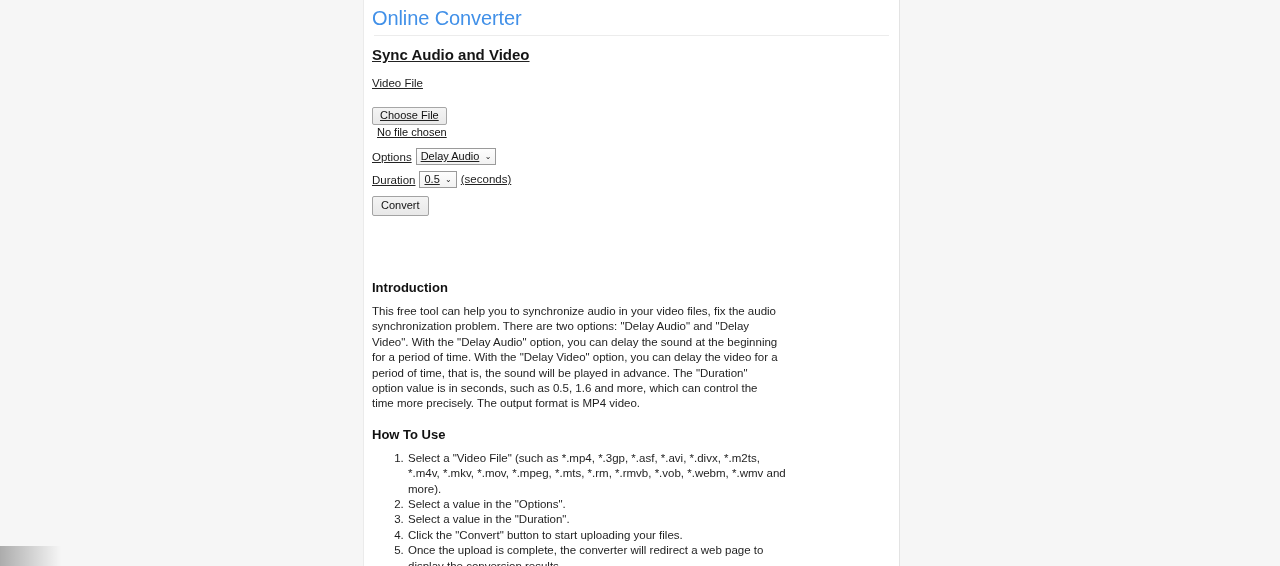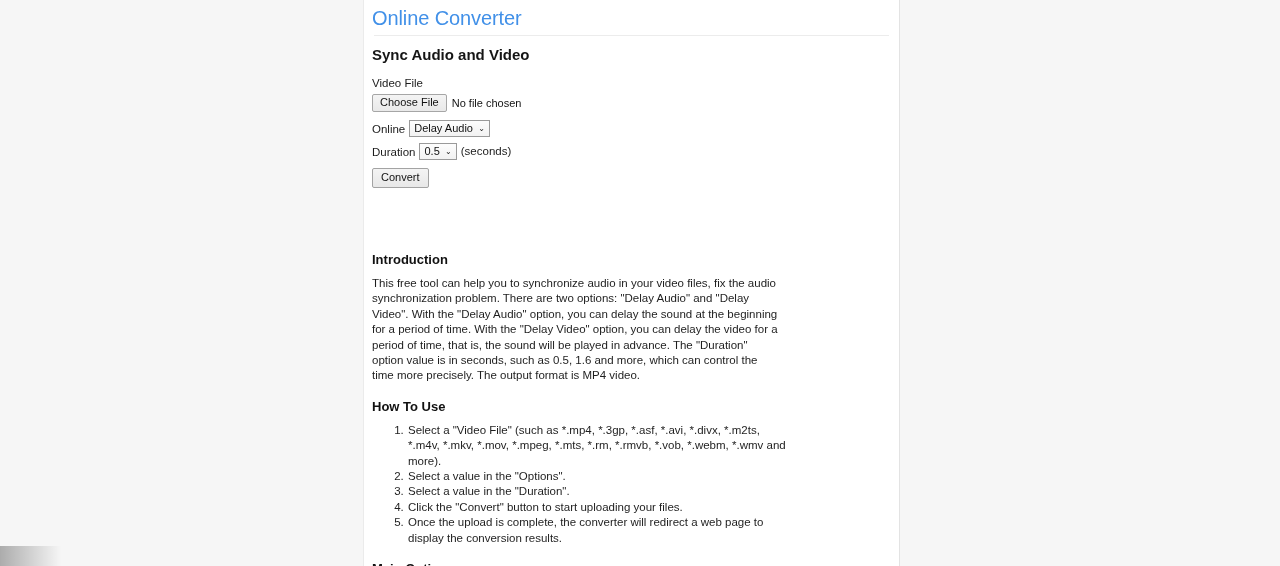--- a/index.html
+++ b/index.html
@@ -66,36 +66,37 @@
   .header-rule {
     height: 1px;
     background: #ececec;
     margin: 1px 2px 0 2px;
     border: 0;
   }
 
   
   .tool-section {
     padding-top: 10px;
+    text-decoration: underline;
   }
 
   .tool-heading {
     font-size: 15px;
     font-weight: bold;
     color: #151515;
     margin: 0 0 12px 0;
     line-height: 18px;
   }
 
   .field-label {
     font-size: 11.5px;
     line-height: 14px;
     color: #1c1c1c;
     display: block;
-    margin-bottom: 4px;
+    margin-bottom: 17px;
   }
 
   .form-row {
     margin-bottom: 8px;
     font-size: 11.5px;
     line-height: 15px;
     color: #1c1c1c;
     display: flex;
     align-items: center;
     gap: 4px;
@@ -103,20 +104,21 @@
 
   .form-row.file-row {
     margin-bottom: 9px;
   }
 
   
   .file-input {
     display: inline-flex;
     align-items: stretch;
     font-size: 11px;
+    flex-direction: column;
   }
   .file-btn {
     background: linear-gradient(#f4f4f4, #e9e9e9);
     border: 1px solid #a6a6a6;
     border-radius: 2px;
     padding: 1px 7px 2px 7px;
     font-size: 11px;
     line-height: 13px;
     color: #111;
     font-family: "Liberation Sans", sans-serif;
@@ -243,21 +245,21 @@
       <label class="field-label">Video File</label>
 
       <div class="form-row file-row">
         <span class="file-input">
           <button type="button" class="file-btn">Choose File</button>
           <span class="file-status">No file chosen</span>
         </span>
       </div>
 
       <div class="form-row">
-        <span class="field-label" style="display:inline;margin:0;">Online</span>
+        <span class="field-label" style="display:inline;margin:0;">Options</span>
         <span class="sel-wrap">
           <span class="sel">Delay Audio</span>
           <span class="sel-chevron">⌄</span>
         </span>
       </div>
 
       <div class="form-row">
         <span class="field-label" style="display:inline;margin:0;">Duration</span>
         <span class="sel-wrap">
           <span class="sel">0.5</span>

